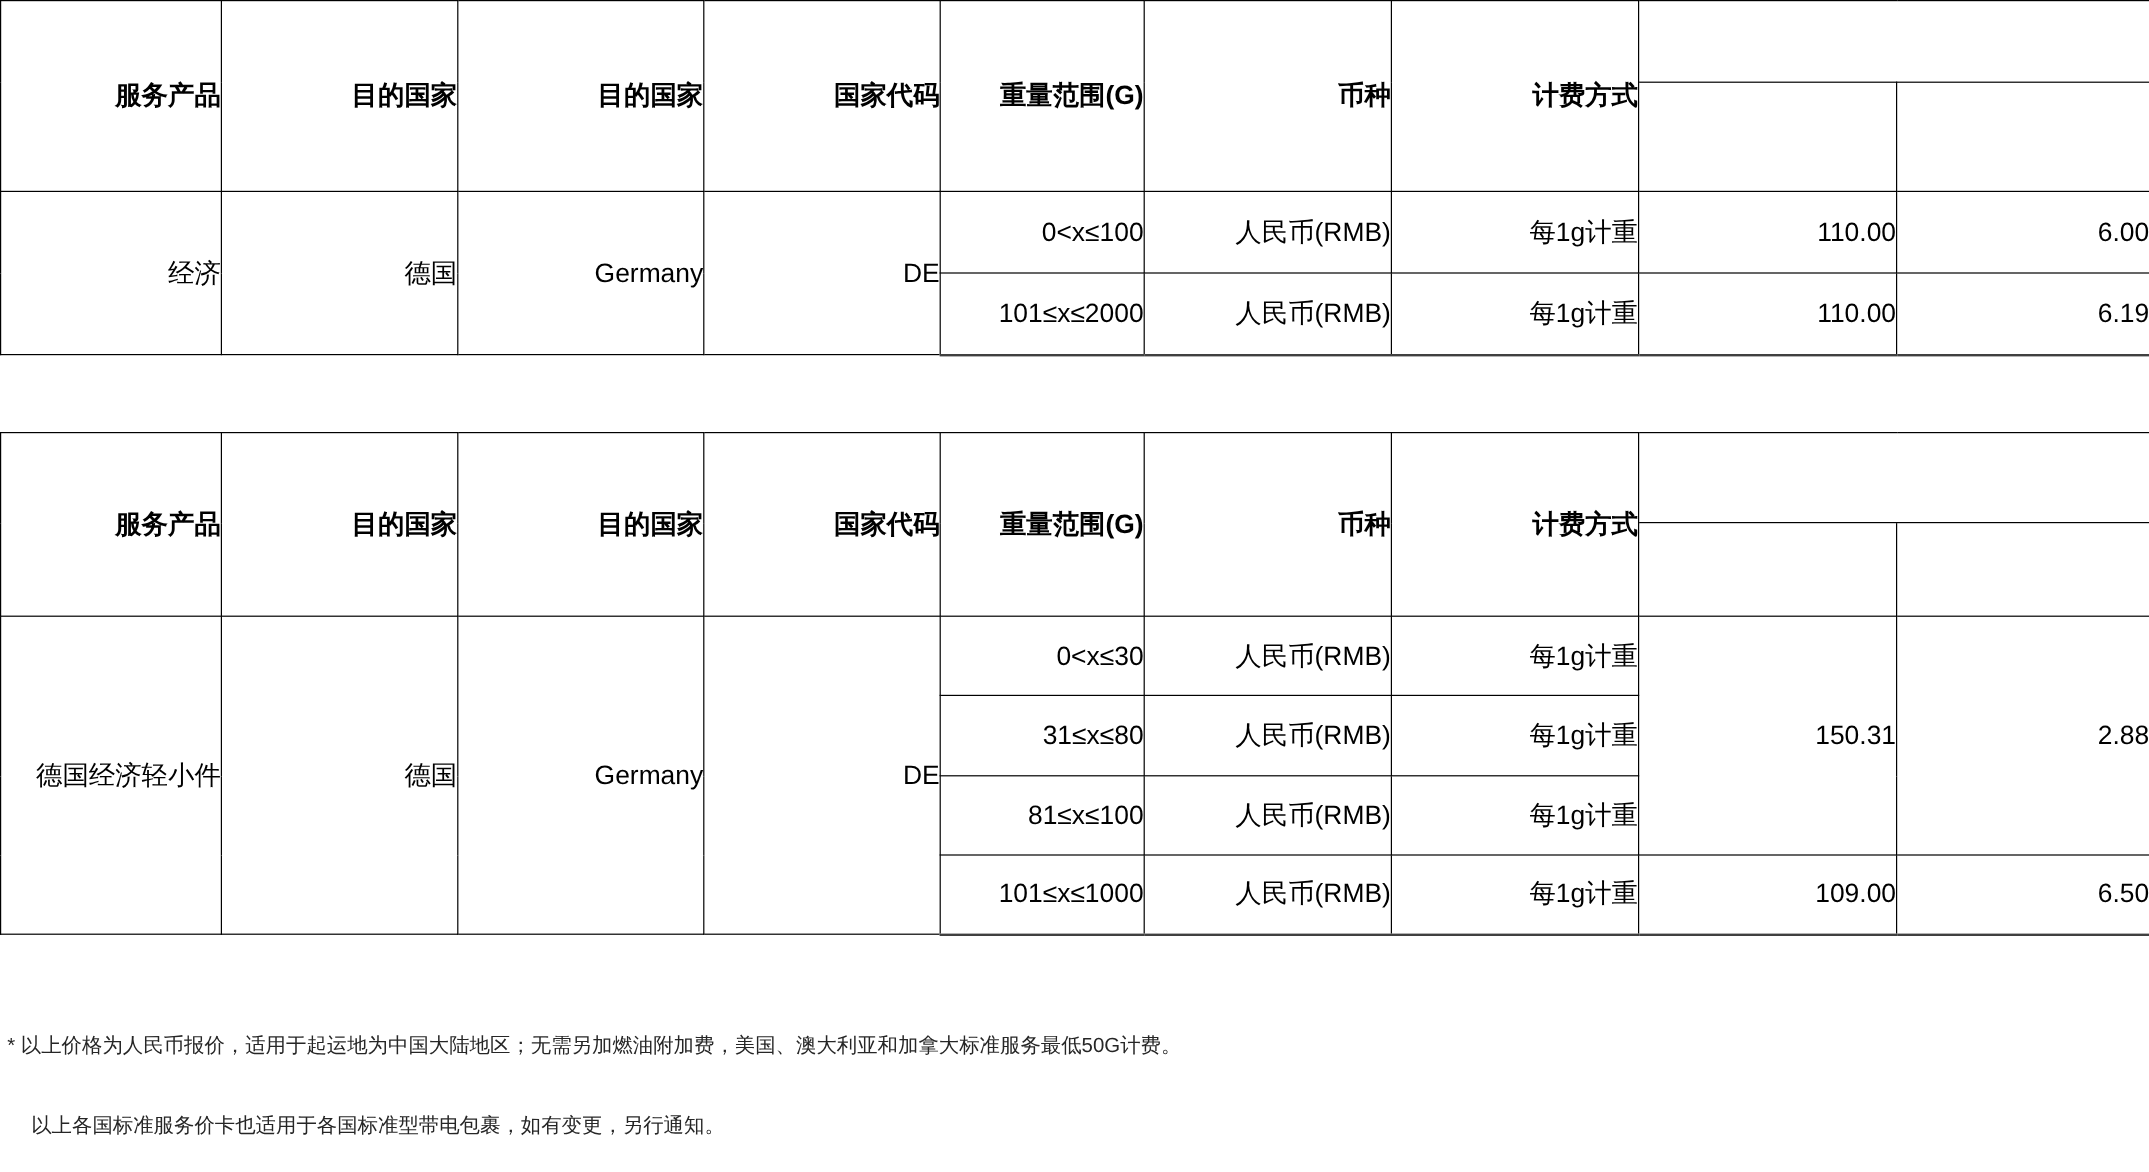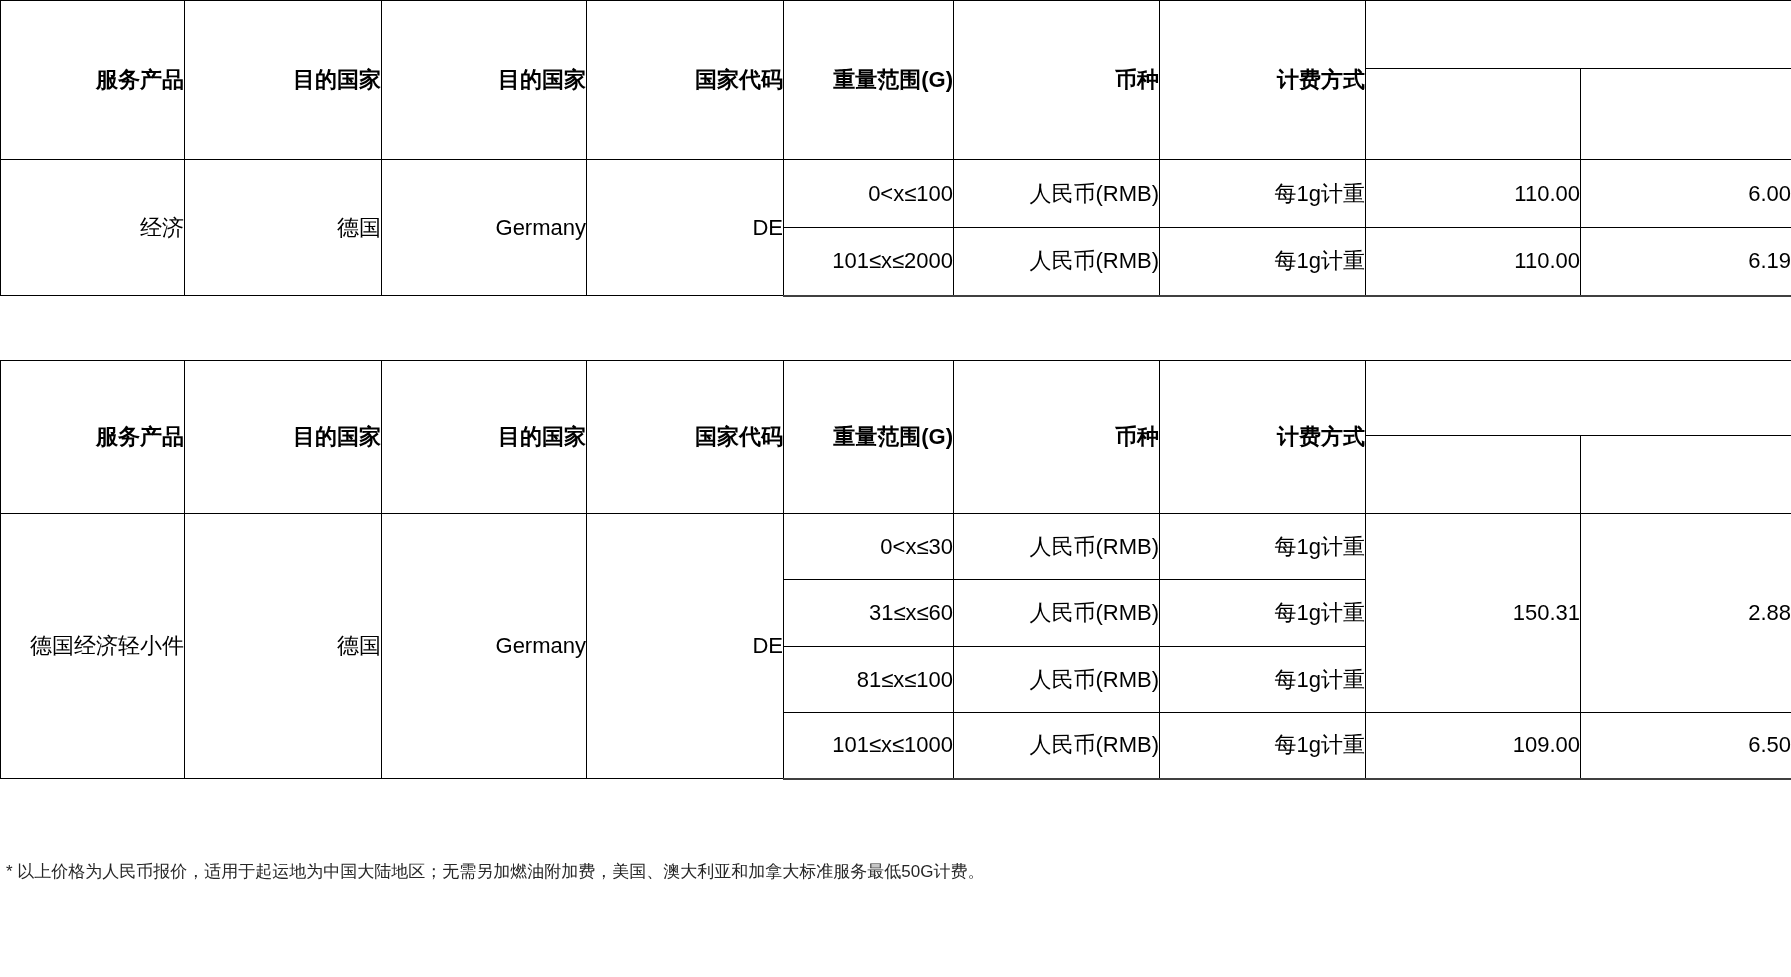--- a/index.html
+++ b/index.html
@@ -165,34 +165,35 @@
       <td rowspan="4">德国</td>
       <td rowspan="4">Germany</td>
       <td rowspan="4">DE</td>
       <td>0&lt;x≤30</td>
       <td>人民币(RMB)</td>
       <td>每1g计重</td>
       <td class="num" rowspan="3">150.31</td>
       <td class="num" rowspan="3">2.88</td>
     </tr>
     <tr style="height:67px">
-      <td>31≤x≤60</td>
+      <td>31≤x≤80</td>
       <td>人民币(RMB)</td>
       <td>每1g计重</td>
     </tr>
     <tr style="height:66px">
       <td>81≤x≤100</td>
       <td>人民币(RMB)</td>
       <td>每1g计重</td>
     </tr>
     <tr style="height:66px" class="bottom-edge">
       <td>101≤x≤1000</td>
       <td>人民币(RMB)</td>
       <td>每1g计重</td>
       <td class="num">109.00</td>
       <td class="num">6.50</td>
     </tr>
   </tbody>
     </table>
 
   <div class="notes" id="note-1">* 以上价格为人民币报价，适用于起运地为中国大陆地区；无需另加燃油附加费，美国、澳大利亚和加拿大标准服务最低50G计费。</div>
+  <div class="notes" id="note-2">以上各国标准服务价卡也适用于各国标准型带电包裹，如有变更，另行通知。</div>
 
 </div>
 
 </body></html>

